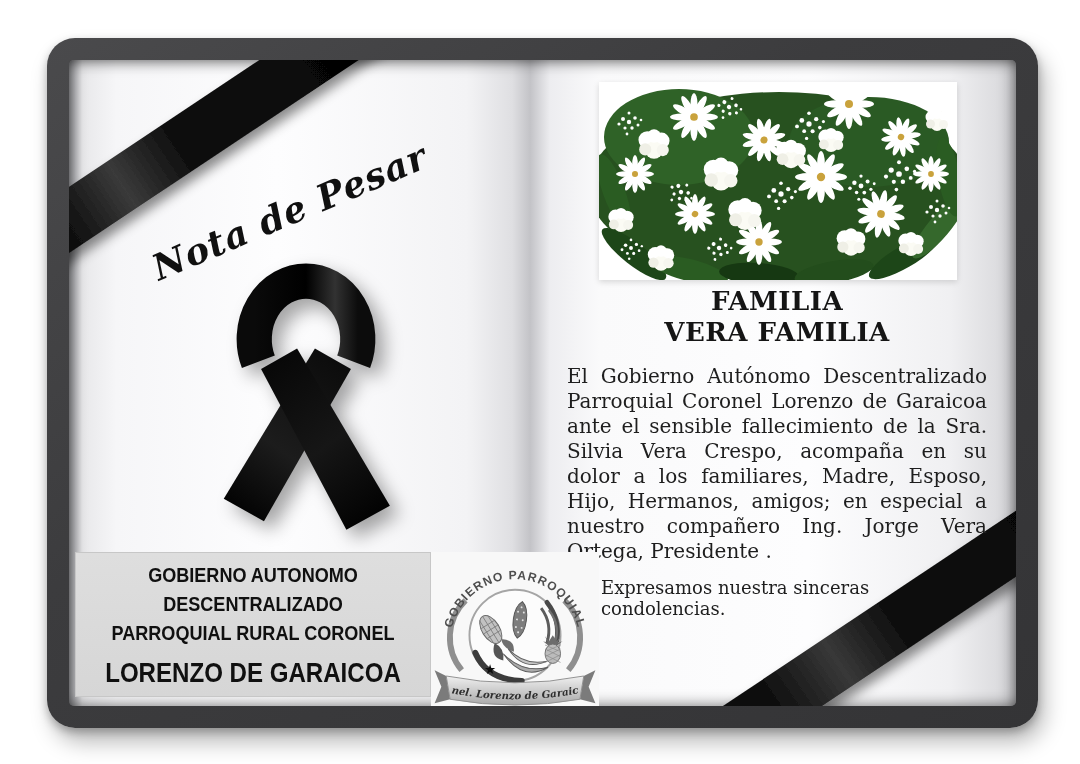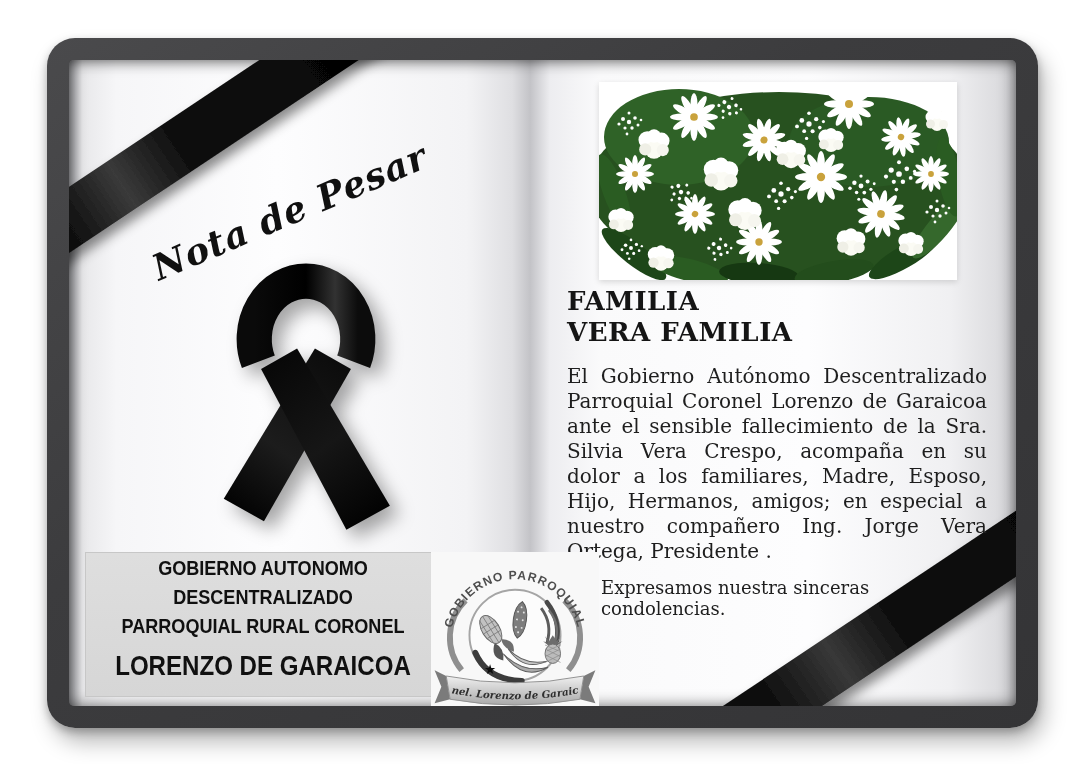--- a/index.html
+++ b/index.html
@@ -25,29 +25,29 @@
   .bands{position:absolute;left:0;top:0;z-index:1;}
   .nota{position:absolute;left:85px;top:188px;z-index:2;white-space:nowrap;
         font-family:"DejaVu Serif",serif;font-style:italic;font-weight:700;
         font-size:36px;color:#101010;letter-spacing:1px;
         transform:rotate(-23deg);transform-origin:0 50%;}
   .ribbon{position:absolute;left:122px;top:190px;z-index:2;
           filter:drop-shadow(9px 9px 9px rgba(0,0,0,.35));}
   .photo{position:absolute;left:530px;top:22px;width:358px;height:198px;z-index:2;
          box-shadow:0 2px 6px rgba(0,0,0,.15);}
   .rightcol{position:absolute;left:498px;top:226px;width:420px;z-index:2;color:#1b1b1b;}
-  .famtitle{font-weight:700;font-size:26px;line-height:31px;
+  .famtitle{text-align:center;font-weight:700;font-size:26px;line-height:31px;
             letter-spacing:.5px;color:#151515;}
   .bodytxt{margin:16px 0 0 0;font-size:20px;line-height:25px;text-align:justify;
            color:#1e1e1e;}
   .closing{margin:13px 0 0 0;padding-left:34px;font-size:18px;color:#1e1e1e;}
-  .orgbox{position:absolute;left:16px;top:492px;width:356px;height:145px;z-index:3;
+  .orgbox{position:absolute;left:6px;top:492px;width:356px;height:145px;z-index:3;
           background:linear-gradient(#dedede,#d6d6d6);
           border:1px solid #c7c7c7;box-sizing:border-box;
-          display:flex;flex-direction:column;justify-content:flex-start;
+          display:flex;flex-direction:column;justify-content:center;
           font-family:"Liberation Sans",sans-serif;color:#101010;}
   .orgin{transform:scaleX(.86);transform-origin:center;text-align:center;}
   .org12{font-weight:900;font-size:21px;line-height:29px;letter-spacing:0px;}
   .org3{font-weight:900;font-size:28px;line-height:34px;margin-top:9px;}
   .logoplate{position:absolute;left:362px;top:492px;width:168px;height:155px;z-index:3;
              background:#f8f8f8;display:flex;align-items:center;justify-content:center;}
 </style>
 </head>
 <body>
 

